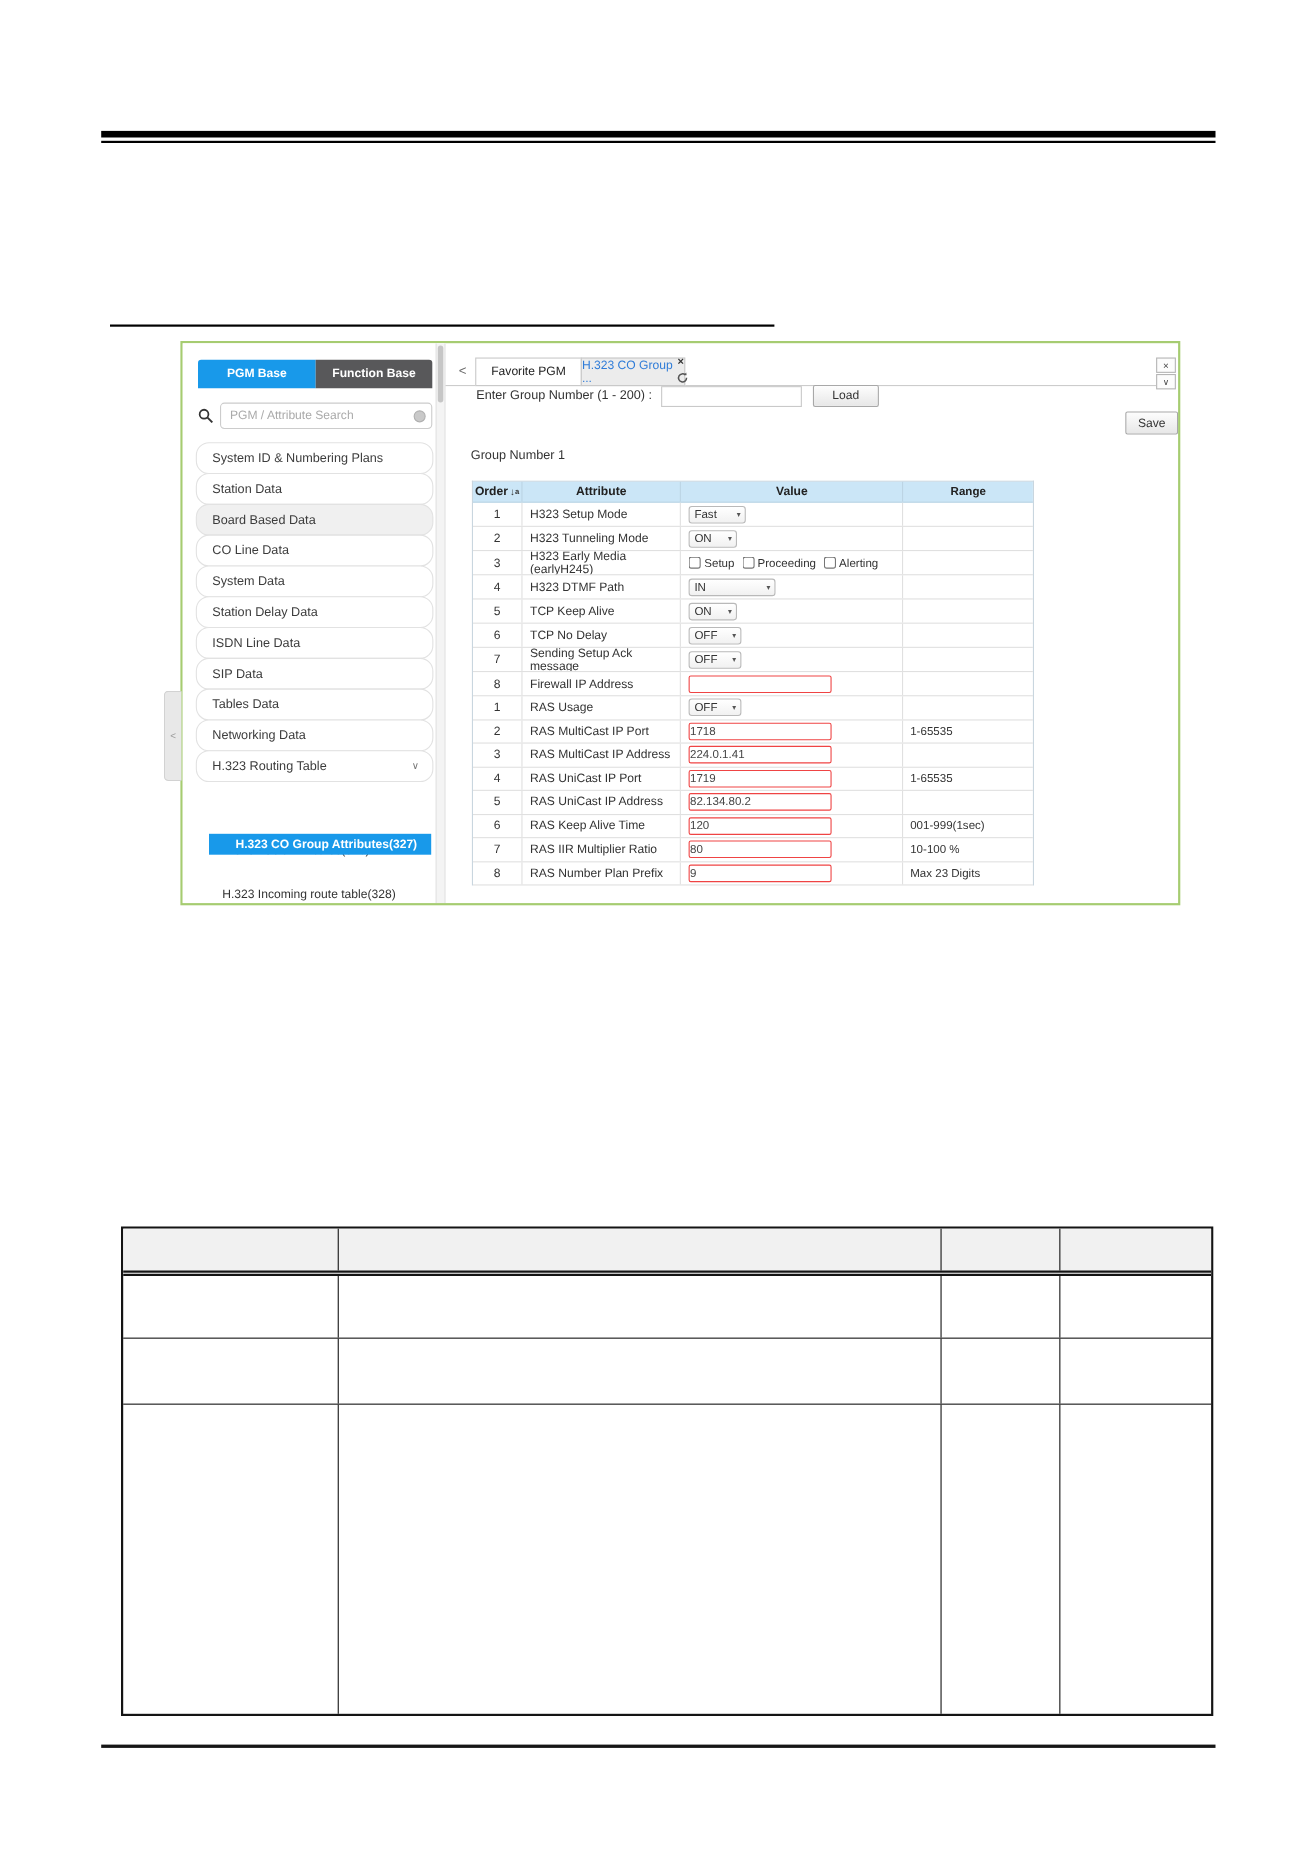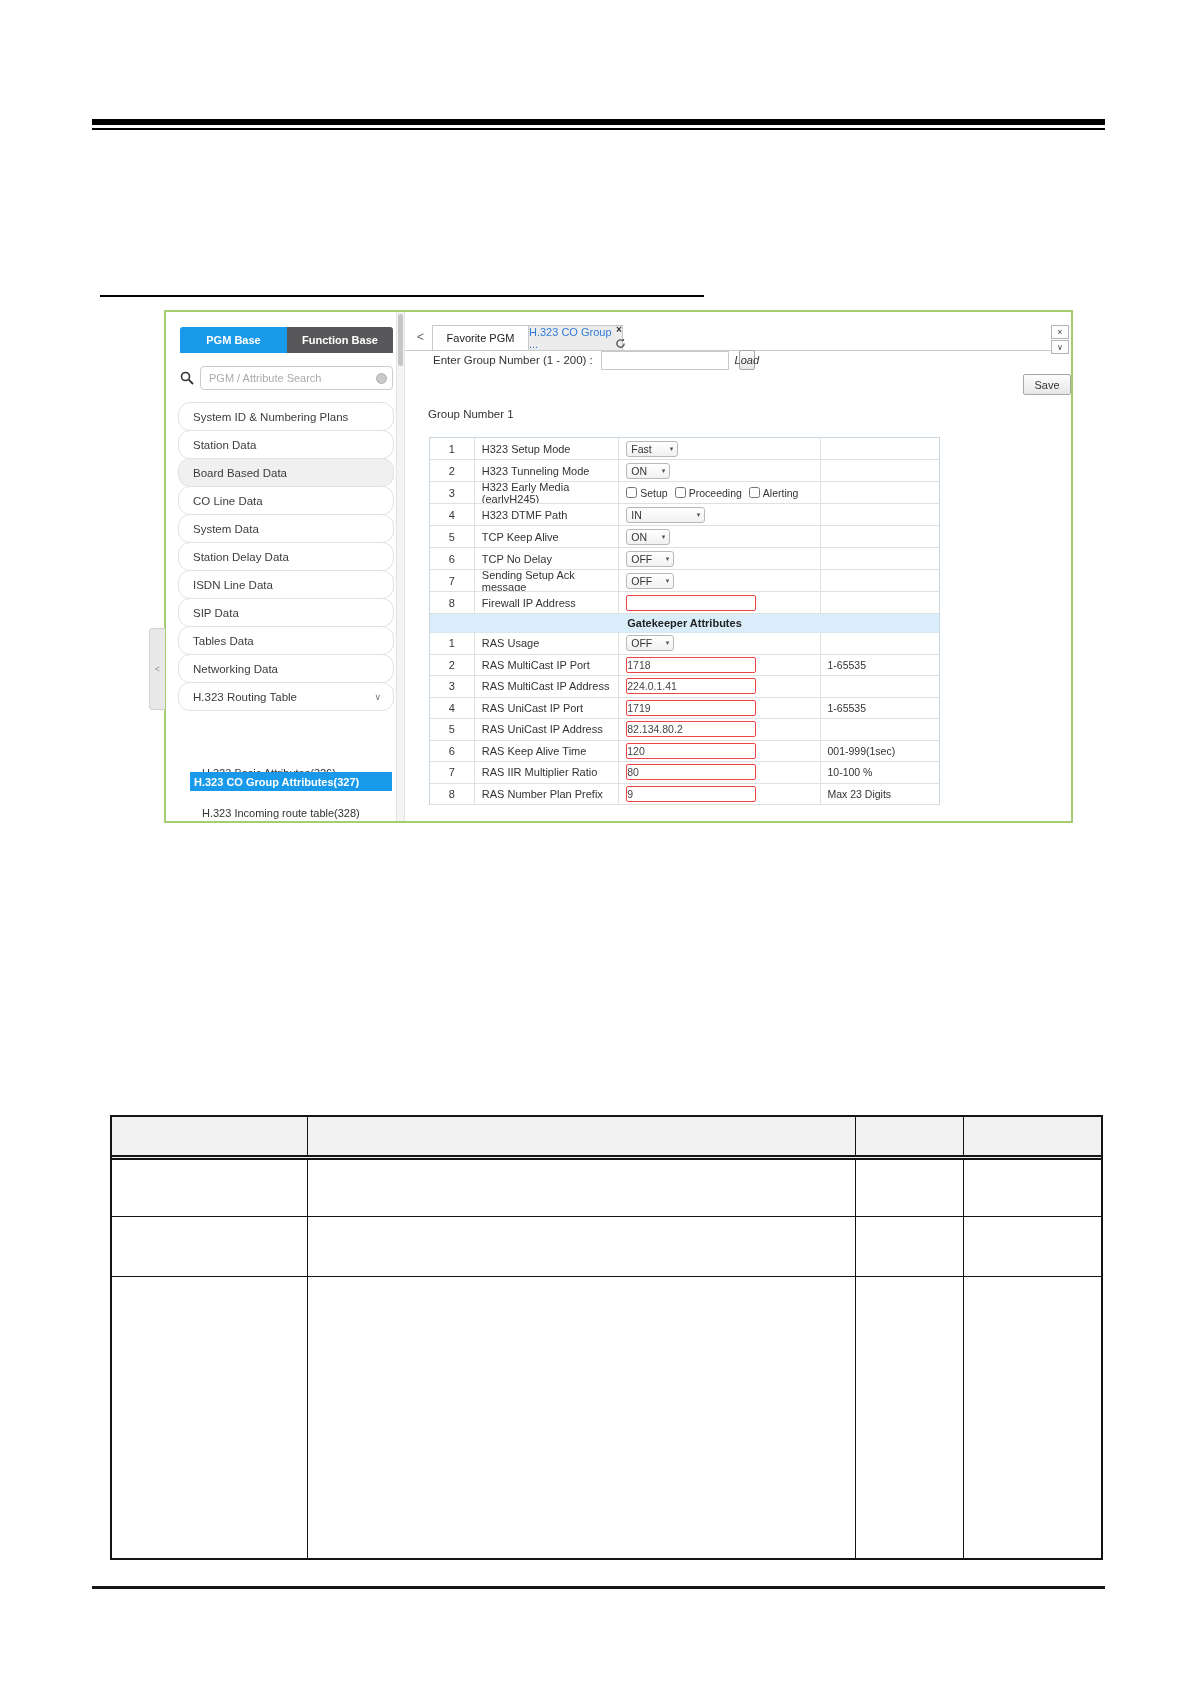--- a/index.html
+++ b/index.html
@@ -39,21 +39,21 @@
   .menu { position:absolute; left:12px; top:91px; width:216px; }
   .menu-item { height:29px; border:1px solid #e2e2e2; border-radius:12px; background:#fff;
                margin-top:-1px; display:flex; align-items:center; padding-left:14px;
                font-size:11.5px; color:#3c3c3c; cursor:pointer; }
   .menu-item.alt { background:#f0f0f0; }
   .menu-item .chev { margin-left:auto; margin-right:12px; font-size:9px; color:#777; }
 
   .sub-item { position:absolute; left:24px; width:202px; font-size:11px; color:#333;
               display:flex; align-items:center; cursor:pointer; }
   .sub-326 { top:453px; height:16px; padding-left:12px; }
-  .sub-327 { top:460px; height:19px; padding-left:4px; background:#1899ea; color:#fff; font-weight:bold; }
+  .sub-327 { top:446px; height:19px; padding-left:24px; background:#1899ea; color:#fff; font-weight:bold; }
   .sub-328 { top:493px; height:16px; padding-left:12px; }
 
   .collapse-handle { position:absolute; left:-17px; top:316px; width:16px; height:82px;
                      background:#e8e8e8; border:1px solid #d2d2d2; border-right:none;
                      border-radius:4px 0 0 4px; display:flex; align-items:center; justify-content:center;
                      font-size:9px; color:#999; cursor:pointer; }
 
   .side-scroll { position:absolute; left:230px; top:0; width:9px; height:100%;
                  background:#f4f4f4; border-left:1px solid #e3e3e3; border-right:1px solid #e3e3e3; }
   .side-scroll .thumb { position:absolute; left:1px; top:2px; width:5px; height:52px;
@@ -75,21 +75,21 @@
              border:1px solid #b5b5b5; display:flex; align-items:center; justify-content:center;
              font-size:9px; color:#444; cursor:pointer; }
   .win-close { top:13px; }
   .win-chev  { top:28px; font-size:8px; }
 
   .enter-row { position:absolute; left:28px; top:37px; height:22px; display:flex; align-items:center; }
   .enter-label { font-size:11.5px; color:#333; margin-right:8px; }
   .enter-input { width:128px; height:19px; border:1px solid #c9c9c9; font-size:11px; padding:0 4px; outline:none; }
   .btn { background:linear-gradient(#fdfdfd,#e7e7e7); border:1px solid #a8a8a8; border-radius:2px;
          font-size:11px; color:#333; display:flex; align-items:center; justify-content:center; cursor:pointer; }
-  .load-btn { width:16px; height:20px; margin-left:10px;font-style:italic; }
+  .load-btn { width:60px; height:20px; margin-left:10px; }
   .save-btn { position:absolute; left:618px; top:62px; width:48px; height:21px; }
 
   .group-title { position:absolute; left:23px; top:96px; font-size:11.5px; color:#333; }
 
   
   .pgm-table { position:absolute; left:24px; top:125px; width:511px; border:1px solid #c9d6df;
                border-bottom:none; font-size:11px; color:#333; background:#fff; }
   .trow { display:flex; border-bottom:1px solid #e0e0e0; align-items:stretch; }
   .thead { background:#cbe6f7; font-weight:bold; color:#222; border-bottom:1px solid #bcd4e4; }
   .trow .cell { display:flex; align-items:center; border-right:1px solid #e0e0e0; overflow:hidden; }
@@ -207,20 +207,30 @@
         <div class="enter-row">
           <span class="enter-label">Enter Group Number (1 - 200) :</span>
           <input class="enter-input" type="text" value="" style="">
           <div class="btn load-btn">Load</div>
         </div>
         <div class="btn save-btn">Save</div>
 
         <div class="group-title">Group Number 1</div>
 
         <div class="pgm-table">
+          <div class="trow thead h19">
+            <div class="cell c1">
+              <span>Order</span>
+              <span class="sort-arrow">↓</span>
+              <span class="sort-a">a</span>
+            </div>
+            <div class="cell c2" style="justify-content:center;padding-left:0;">Attribute</div>
+            <div class="cell c3" style="justify-content:center;padding-left:0;">Value</div>
+            <div class="cell c4" style="justify-content:center;padding-left:0;">Range</div>
+          </div>
 
           <div class="trow h22">
             <div class="cell c1">1</div>
             <div class="cell c2">H323 Setup Mode</div>
             <div class="cell c3">
               <div class="sel w52">
                 <span>Fast</span>
                 <span class="arr">▾</span>
               </div>
             </div>
@@ -311,21 +321,20 @@
 
           <div class="trow h22">
             <div class="cell c1">8</div>
             <div class="cell c2">Firewall IP Address</div>
             <div class="cell c3">
               <input class="txt" type="text" value="" style="">
             </div>
             <div class="cell c4"></div>
           </div>
 
-          <div class="sect h19">Gatekeeper Attributes</div>
 
           <div class="trow h215">
             <div class="cell c1">1</div>
             <div class="cell c2">RAS Usage</div>
             <div class="cell c3">
               <div class="sel w48">
                 <span>OFF</span>
                 <span class="arr">▾</span>
               </div>
             </div>

